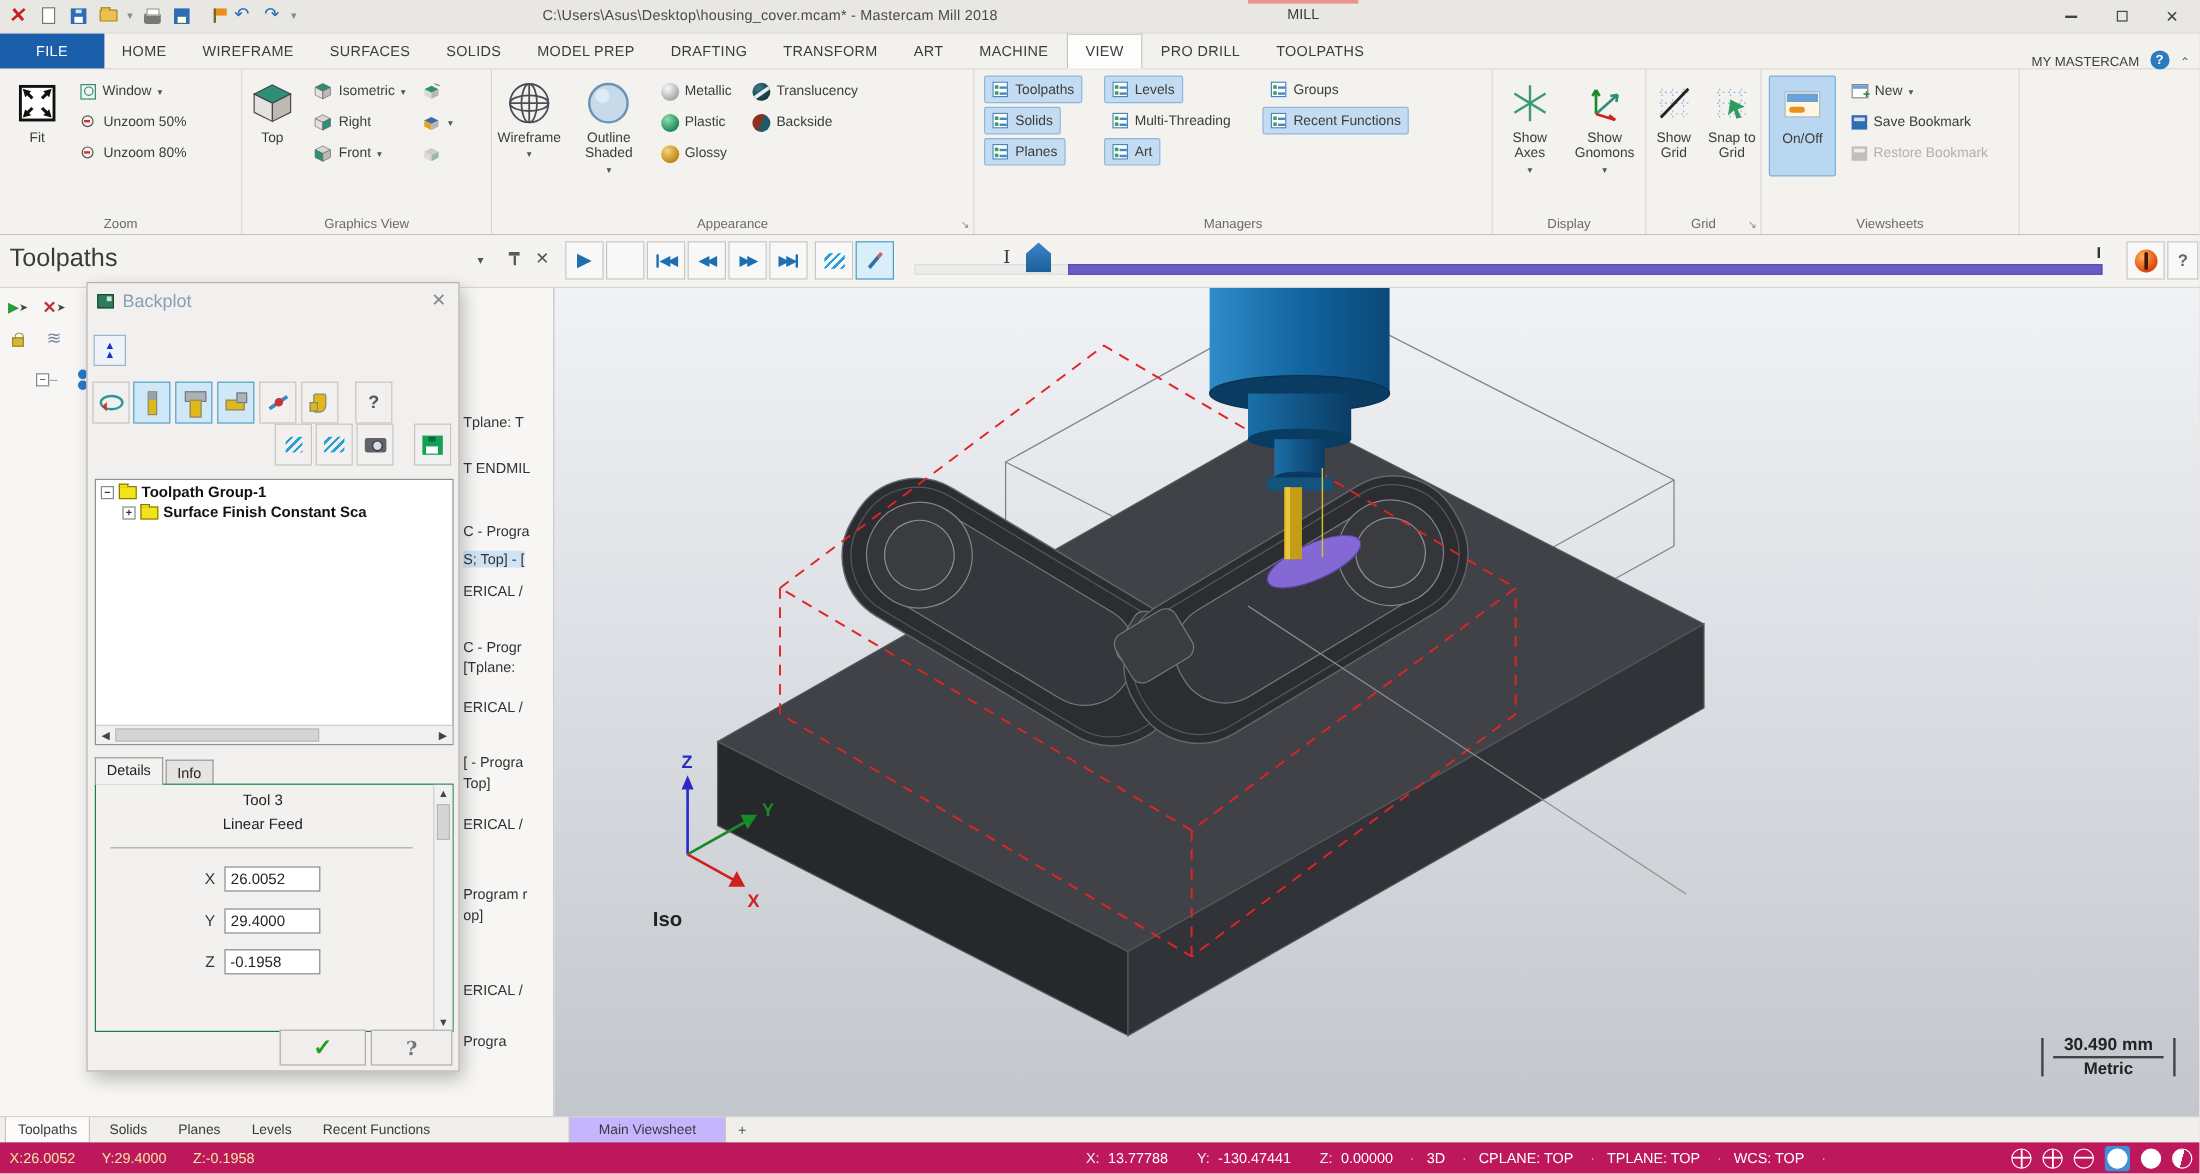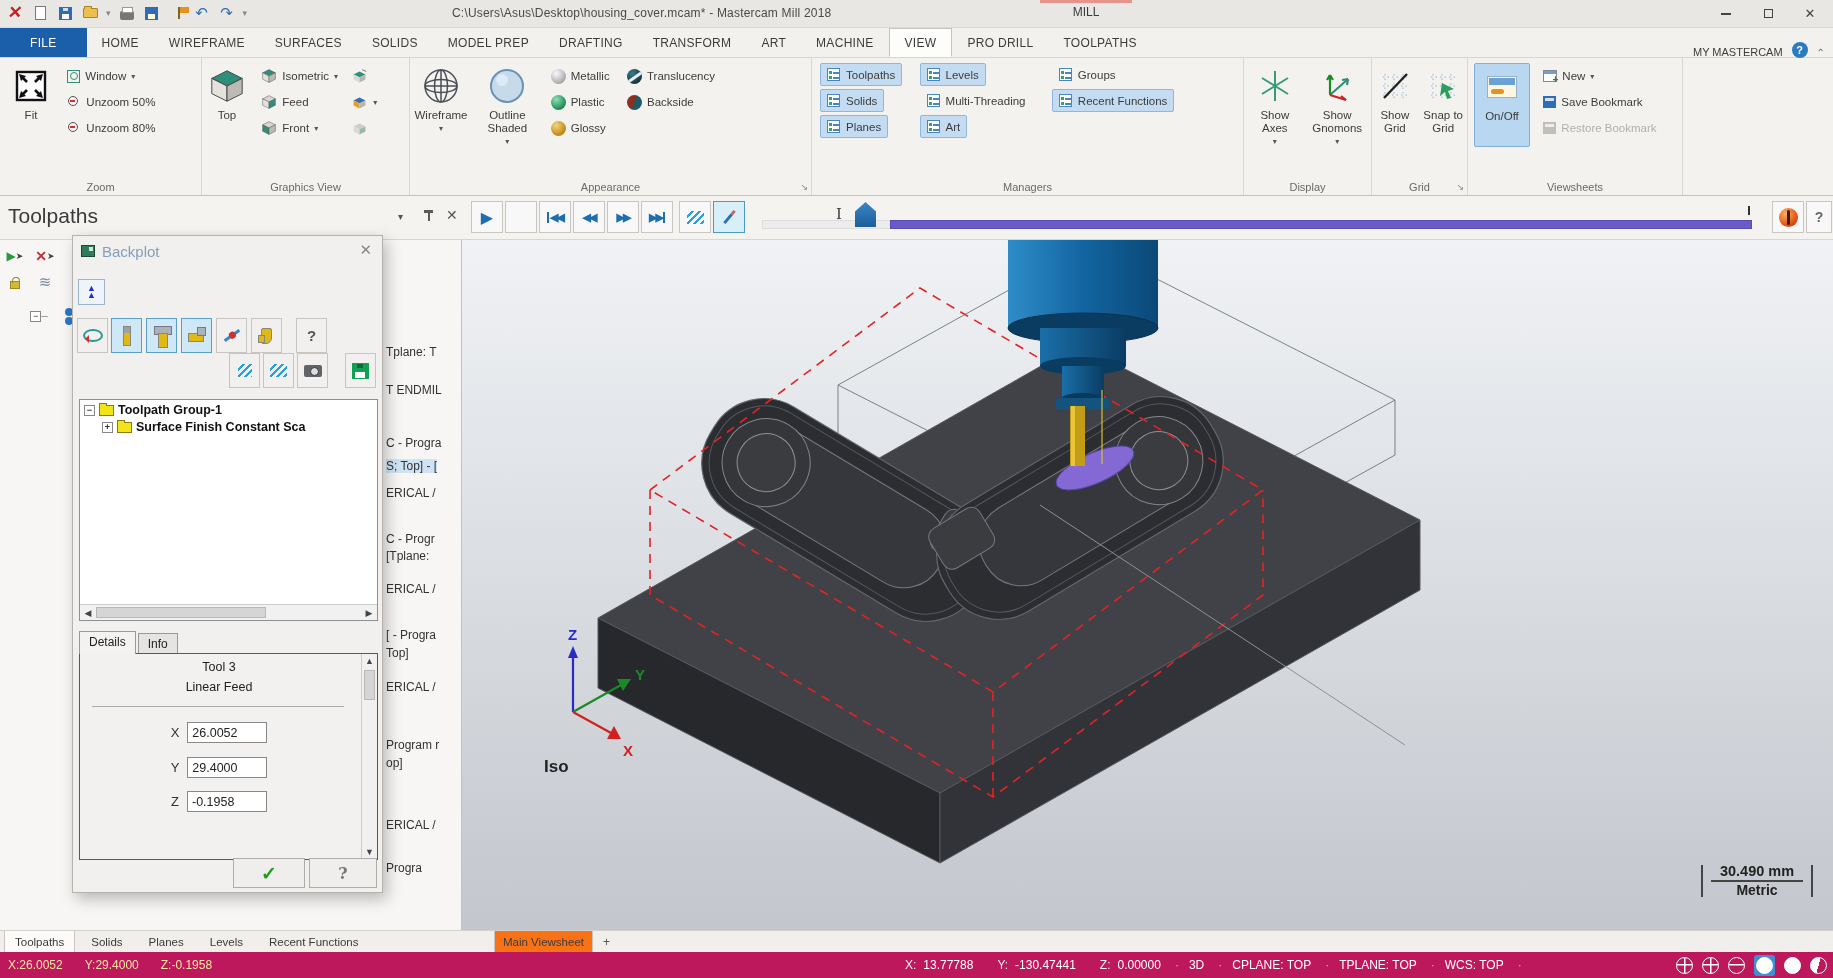--- a/index.html
+++ b/index.html
@@ -191,21 +191,21 @@
 #scalebar::before{left:0}#scalebar::after{right:0}
 #scale-val{font-weight:bold;font-size:14.5px;color:#222;border-bottom:2px solid #444;padding-bottom:1px}
 #scale-unit{font-weight:bold;font-size:14px;color:#222}
 
 
 #bottomband{position:absolute;left:0;top:930px;width:1833px;height:22px;background:#f1efec;border-top:1px solid #d4d1cd}
 #panel-tabs{position:absolute;left:4px;top:0;height:22px;display:flex;align-items:stretch;gap:6px}
 .btab{display:flex;align-items:center;padding:0 10px;font-size:11.5px;color:#3a3a3a}
 .btab.on{background:#fcfbfa;border:1px solid #c8c5c1;border-top:none}
 #vs-bar{position:absolute;left:462px;top:0;height:22px;display:flex;align-items:stretch}
-#vs-tab{display:flex;align-items:center;padding:0 8px;margin-left:32px;font-size:11.5px;background:#f97316;border:1px solid #c8c5c1;border-top:none;color:#3a3a3a}
+#vs-tab{display:flex;align-items:center;padding:0 24px;margin-left:12px;font-size:11.5px;background:#c4b5fd;border:1px solid #c8c5c1;border-top:none;color:#3a3a3a}
 #vs-add{display:flex;align-items:center;padding:0 10px;font-size:12px;color:#555}
 
 
 #statusbar{position:absolute;left:0;top:952px;width:1833px;height:26px;background:#be185d;color:#fff;font-size:12px}
 #sb-left{position:absolute;left:8px;top:0;height:26px;display:flex;align-items:center;gap:22px;color:#eee8a0}
 #sb-right{position:absolute;left:905px;right:170px;top:0;height:26px;display:flex;align-items:center}
 #sb-right .lbl{margin-right:7px;color:#e8f0fa}
 #sb-right .val{margin-right:24px}
 #sb-right .dot{margin:0 10px;color:#9cc4ea}
 #sb-right .seg{margin-right:4px}
@@ -344,21 +344,21 @@
           </svg>
         <span>Isometric</span>
           <span class="dd">▾</span>
         </div>
       <div class="srow">
         <svg width="16" height="16" viewBox="0 0 20 20">
             <polygon points="10,2 18,6 10,10 2,6" fill="#d8d5d2" stroke="#555" stroke-width=".6"></polygon>
             <polygon points="2,6 10,10 10,18 2,14" fill="#e4e1de" stroke="#555" stroke-width=".6"></polygon>
             <polygon points="18,6 10,10 10,18 18,14" fill="#2e8f78" stroke="#555" stroke-width=".6"></polygon>
           </svg>
-        <span>Feed</span>
+        <span>Right</span>
         </div>
       <div class="srow">
         <svg width="16" height="16" viewBox="0 0 20 20">
             <polygon points="10,2 18,6 10,10 2,6" fill="#d8d5d2" stroke="#555" stroke-width=".6"></polygon>
             <polygon points="2,6 10,10 10,18 2,14" fill="#2e8f78" stroke="#555" stroke-width=".6"></polygon>
             <polygon points="18,6 10,10 10,18 18,14" fill="#bdbab6" stroke="#555" stroke-width=".6"></polygon>
           </svg>
         <span>Front</span>
           <span class="dd">▾</span>
         </div>

